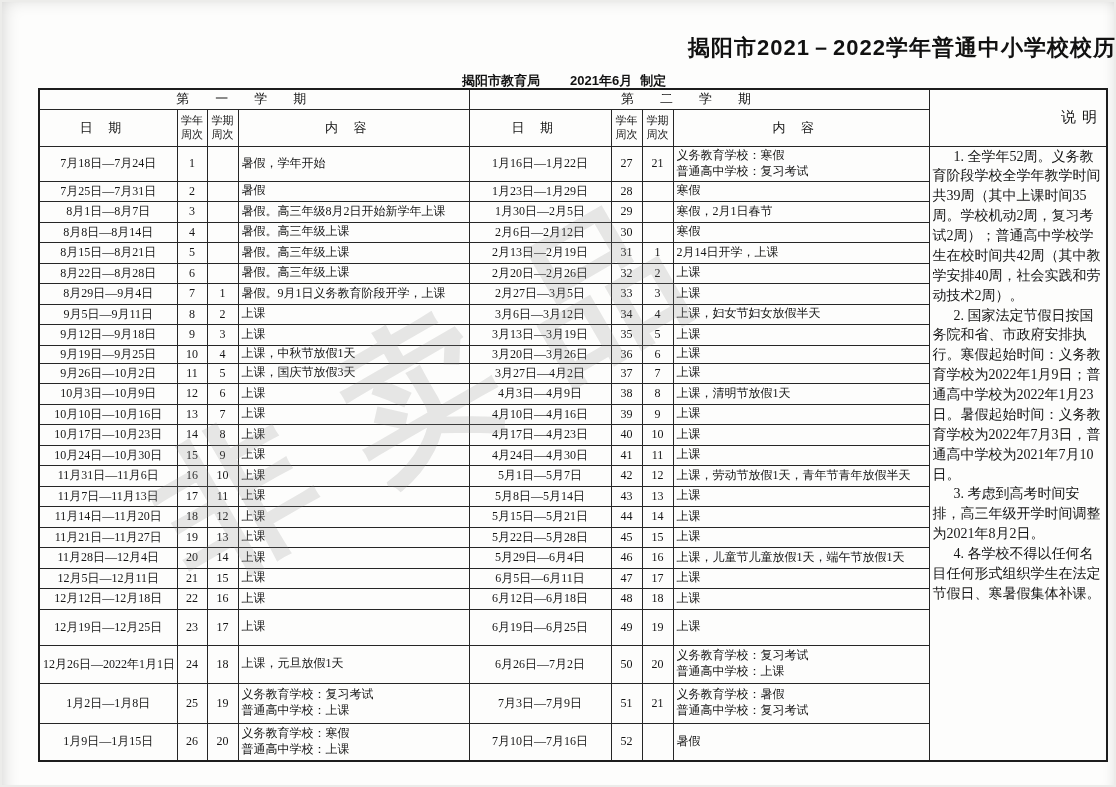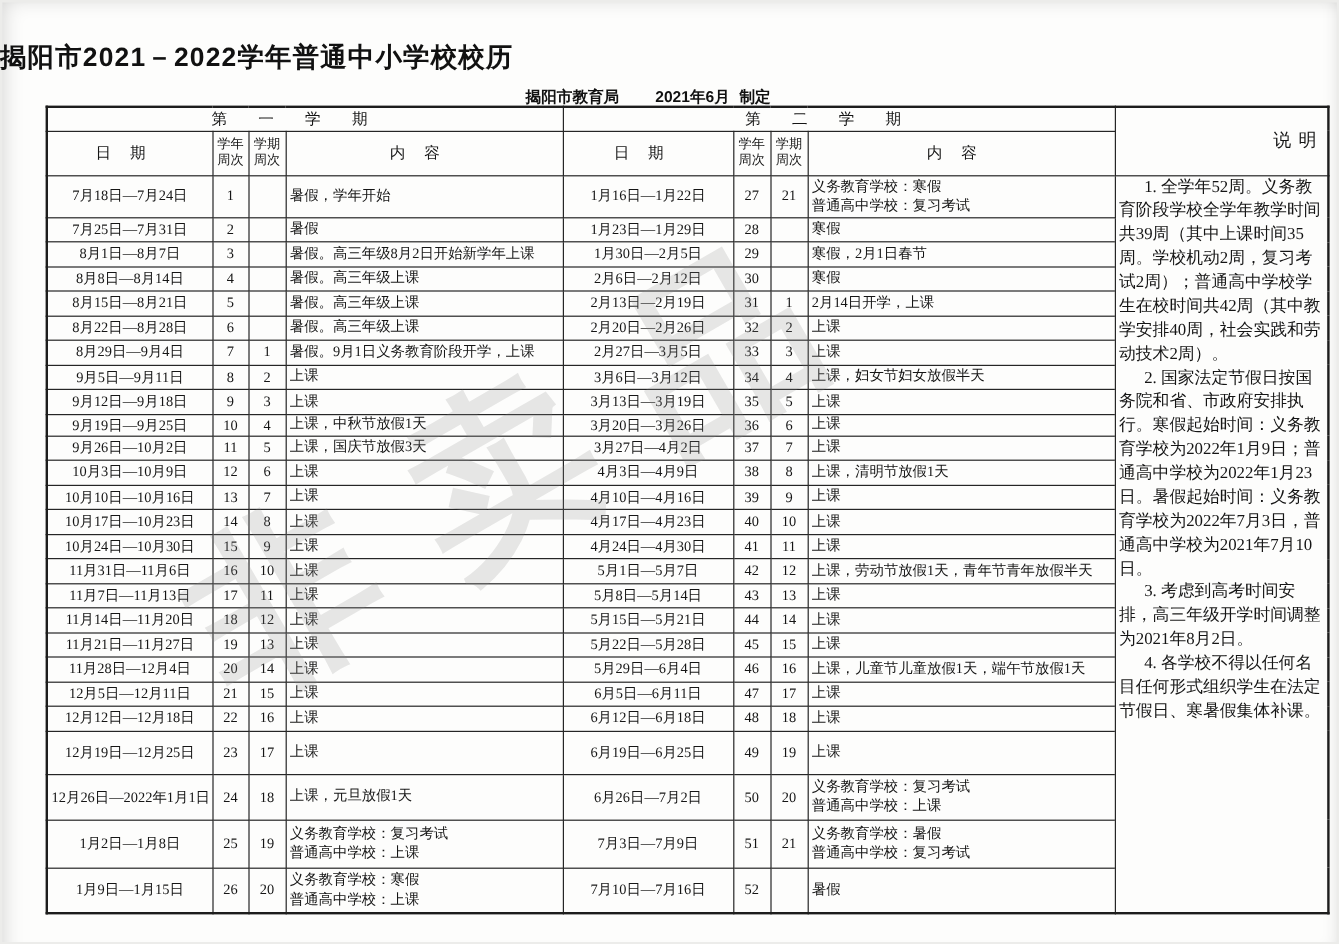--- a/index.html
+++ b/index.html
@@ -3,26 +3,26 @@
 <meta charset="utf-8">
 <style>
   html,body { margin:0; padding:0; background:#ffffff; }
   .page {
     position:relative; width:1116px; height:787px; background:#fdfdfc;
     overflow:hidden;
     box-shadow: inset 0 0 0 2px #ececea, inset 14px 10px 18px -12px rgba(0,0,0,.18), inset -10px 0 14px -10px rgba(0,0,0,.15);
     font-family:"Liberation Serif", serif; color:#1b1b1b;
   }
   .title {
-    position:absolute; top:33px; left:0; width:100%; text-align:left;
+    position:absolute; top:33px; left:0; width:100%; text-align:right;
     font-family:"Liberation Sans", sans-serif; font-weight:bold; font-size:22px;
     letter-spacing:1px; color:#111;
   }
   .subtitle {
-    position:absolute; top:72px; left:438px;
+    position:absolute; top:72px; left:462px;
     font-family:"Liberation Sans", sans-serif; font-weight:bold; font-size:13px; color:#111;
     white-space:nowrap;
   }
   .subtitle .gap1 { display:inline-block; width:30px; }
   .subtitle .gap2 { display:inline-block; width:8px; }
 
   table.cal {
     position:absolute; left:38px; top:88px;
     border-collapse:collapse; table-layout:fixed; width:1068px;
     font-size:12px; color:#151515;

